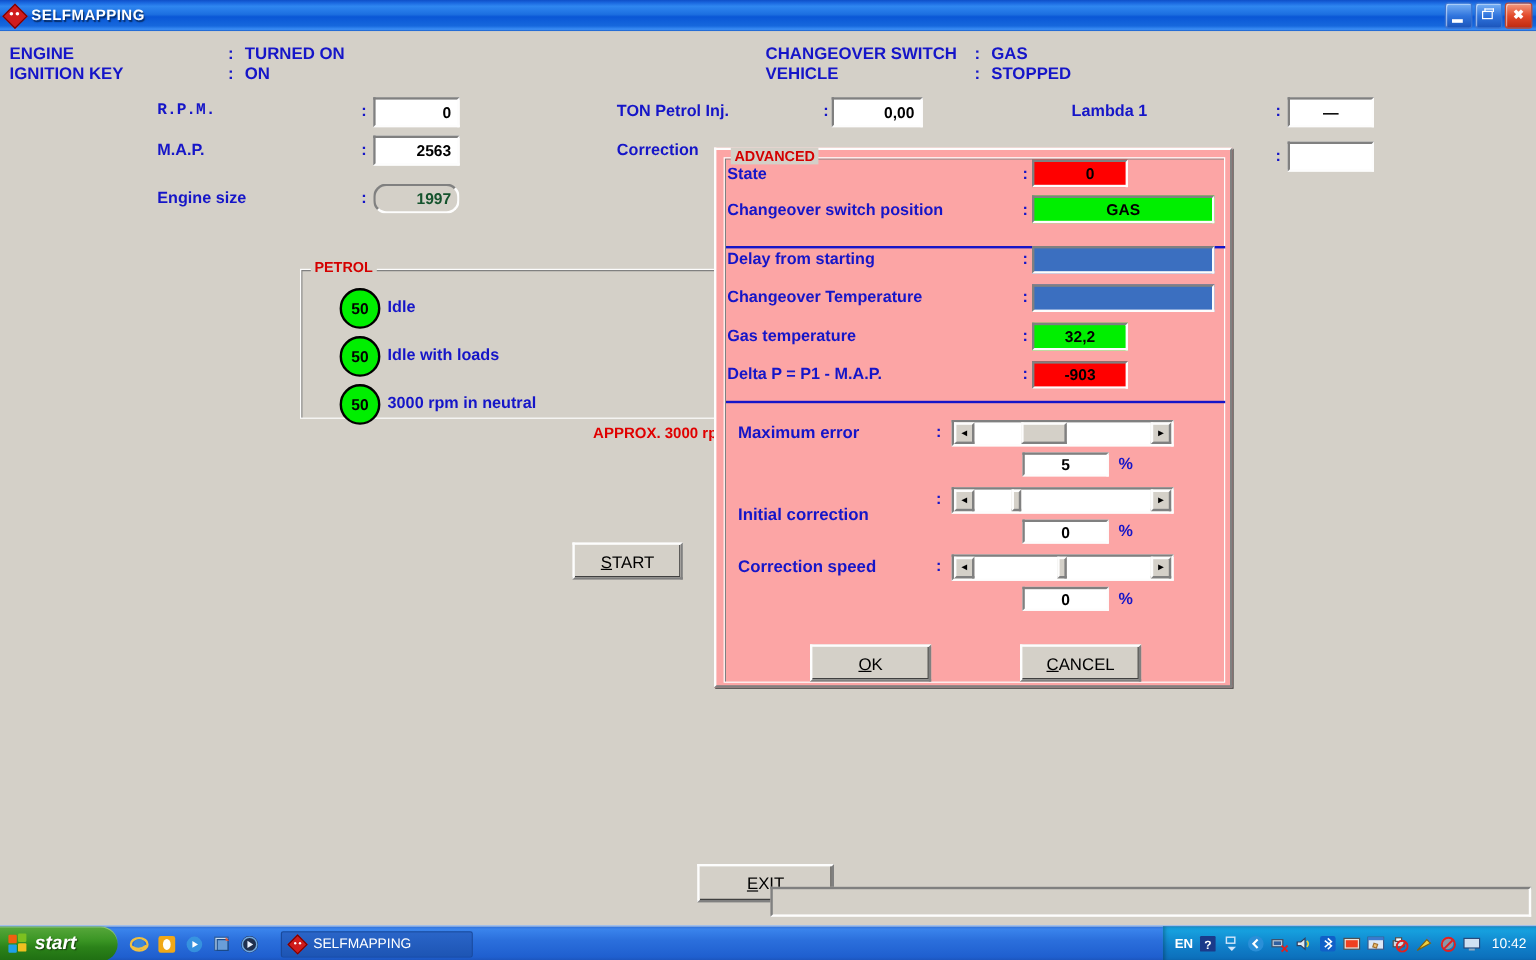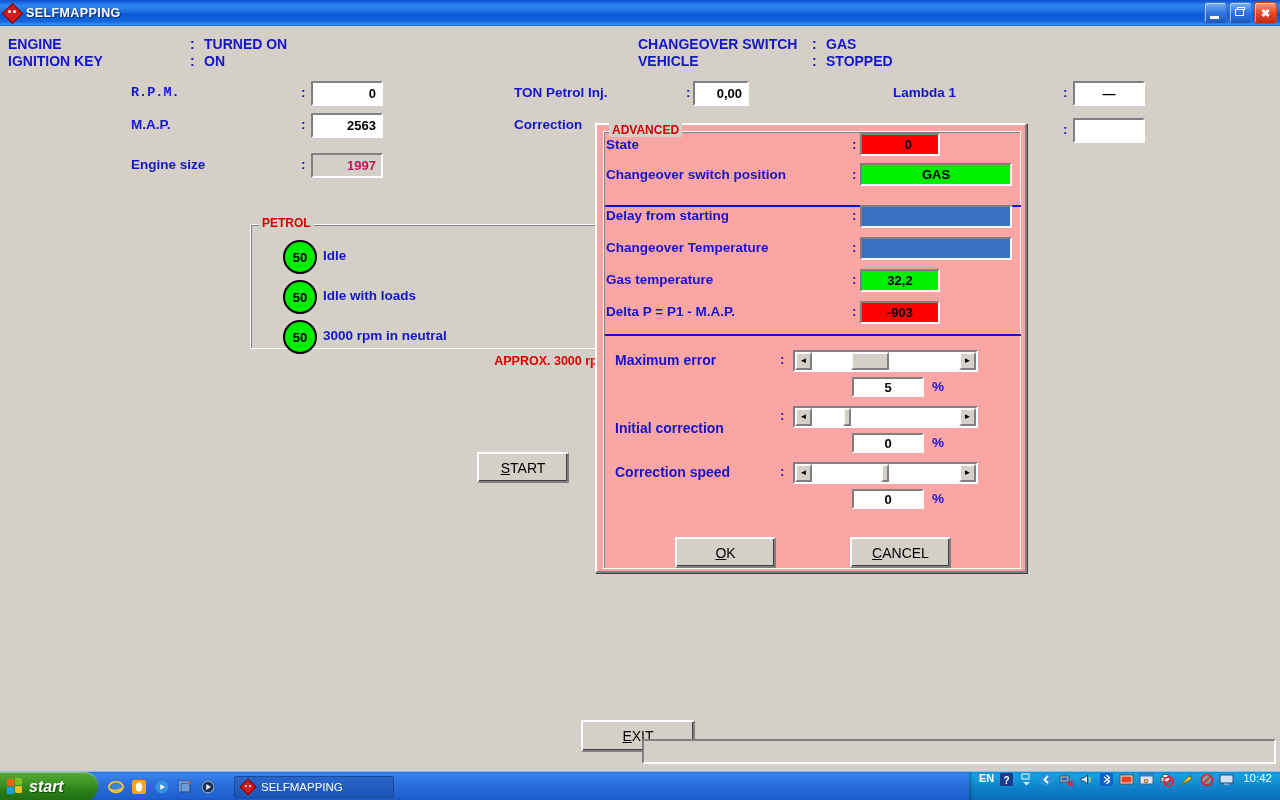--- a/index.html
+++ b/index.html
@@ -78,21 +78,21 @@
     background: #fff;
     border-top: 2px solid #808080;
     border-left: 2px solid #808080;
     border-right: 2px solid #fdfdfd;
     border-bottom: 2px solid #fdfdfd;
     font-size: 13px; font-weight: bold; color: #000;
     text-align: right; padding-right: 5px;
     display: flex; align-items: center; justify-content: flex-end;
     font-family: "Liberation Sans", sans-serif;
   }
-  .tfield.gray { color: #be185d; background:#d4d0c8; }
+  .tfield.gray { color: #14532d; background:#d4d0c8;border-radius:11px; }
   .tfield.ctr { justify-content: center; padding-right: 0; }
 
   
   .cfield {
     position: absolute; box-sizing: border-box;
     border-top: 2px solid #808080;
     border-left: 2px solid #808080;
     border-right: 2px solid #fdfdfd;
     border-bottom: 2px solid #fdfdfd;
     font-size: 13px; font-weight: bold; color: #000;
@@ -230,21 +230,21 @@
     margin-left: 18px; height: 22px; width: 160px;
     background: linear-gradient(to bottom,#2a65c8,#1d55b4);
     border: 1px solid #19499c; border-radius: 2px;
     display: flex; align-items: center; gap: 6px; padding-left: 6px;
     box-sizing: border-box; flex: none;
   }
   .taskitem .lbl { color:#fff; font-size:11.5px; font-family:"Liberation Sans", sans-serif; }
   .tray {
     margin-left: auto; height: 29px; flex: none;
     background: linear-gradient(to bottom,#14a0e0 0%,#169edd 15%,#0f7ec8 60%,#0c6cb8 100%);
-    display: flex; align-items: flex-start; gap: 5px; padding: 0 8px 0 10px;
+    display: flex; align-items: center; gap: 5px; padding: 0 8px 0 10px;
     box-shadow: inset 2px 0 3px rgba(0,0,0,.25);
   }
   .tray .ti { width: 15px; height: 15px; position: relative; flex:none; }
   .tray .clock { color:#fff; font-size:11.5px; margin-left:4px;
     font-family:"Liberation Sans", sans-serif; }
   .tray .en { color:#fff; font-size:11px; font-weight:bold;
     font-family:"Liberation Sans", sans-serif; }
 </style>
 </head>
 <body>
@@ -295,21 +295,21 @@
     <div class="bluelab" style="left:131px; top:91px;">M.A.P.</div>
     <div class="colon" style="left:301px; top:91px;">:</div>
     <div class="tfield" style="left:311px; top:87px; width:72px; height:25px;">2563</div>
 
     <div class="bluelab" style="left:131px; top:131px;">Engine size</div>
     <div class="colon" style="left:301px; top:131px;">:</div>
     <div class="tfield gray" style="left:311px; top:127px; width:72px; height:25px;">1997</div>
 
     <div class="bluelab" style="left:514px; top:59px;">TON Petrol Inj.</div>
     <div class="colon" style="left:686px; top:59px;">:</div>
-    <div class="tfield" style="left:693px; top:55px; width:56px; height:25px;">0,00</div>
+    <div class="tfield" style="left:693px; top:55px; width:76px; height:25px;">0,00</div>
 
     <div class="bluelab" style="left:514px; top:91px;">Correction</div>
 
     <div class="bluelab" style="left:893px; top:59px;">Lambda 1</div>
     <div class="colon" style="left:1063px; top:59px;">:</div>
     <div class="tfield ctr" style="left:1073px; top:55px; width:72px; height:25px;">—</div>
 
     <div class="colon" style="left:1063px; top:96px;">:</div>
     <div class="tfield ctr" style="left:1073px; top:92px; width:72px; height:25px;"></div>
 

